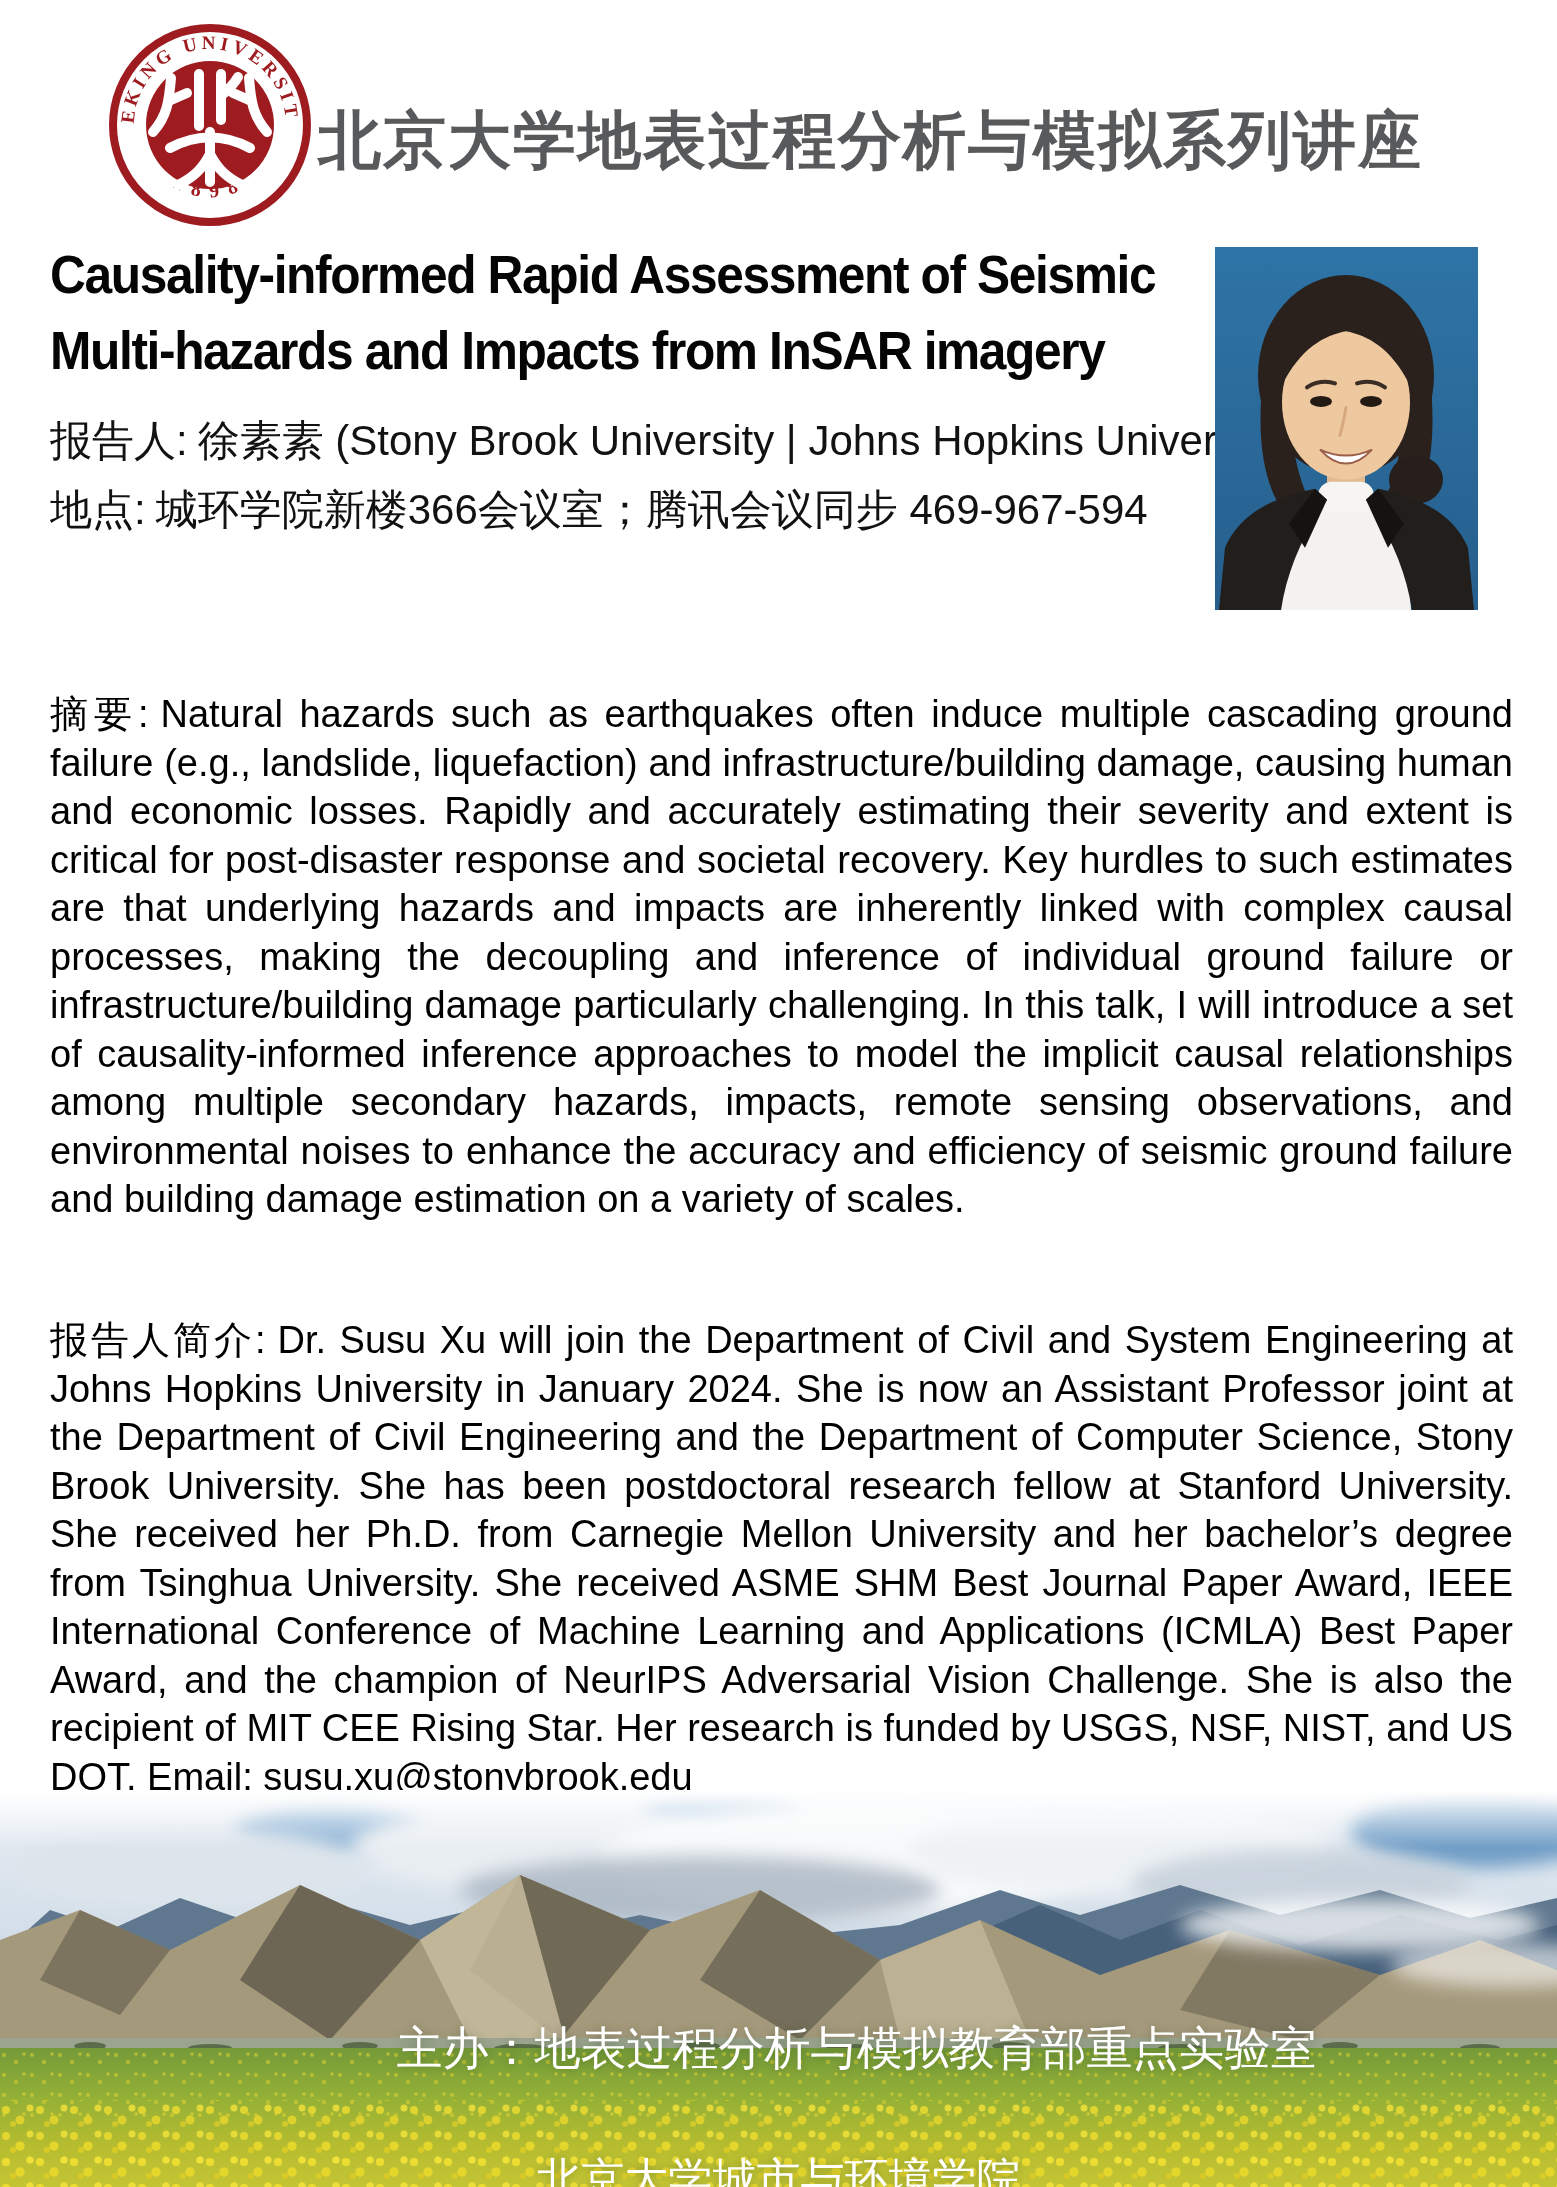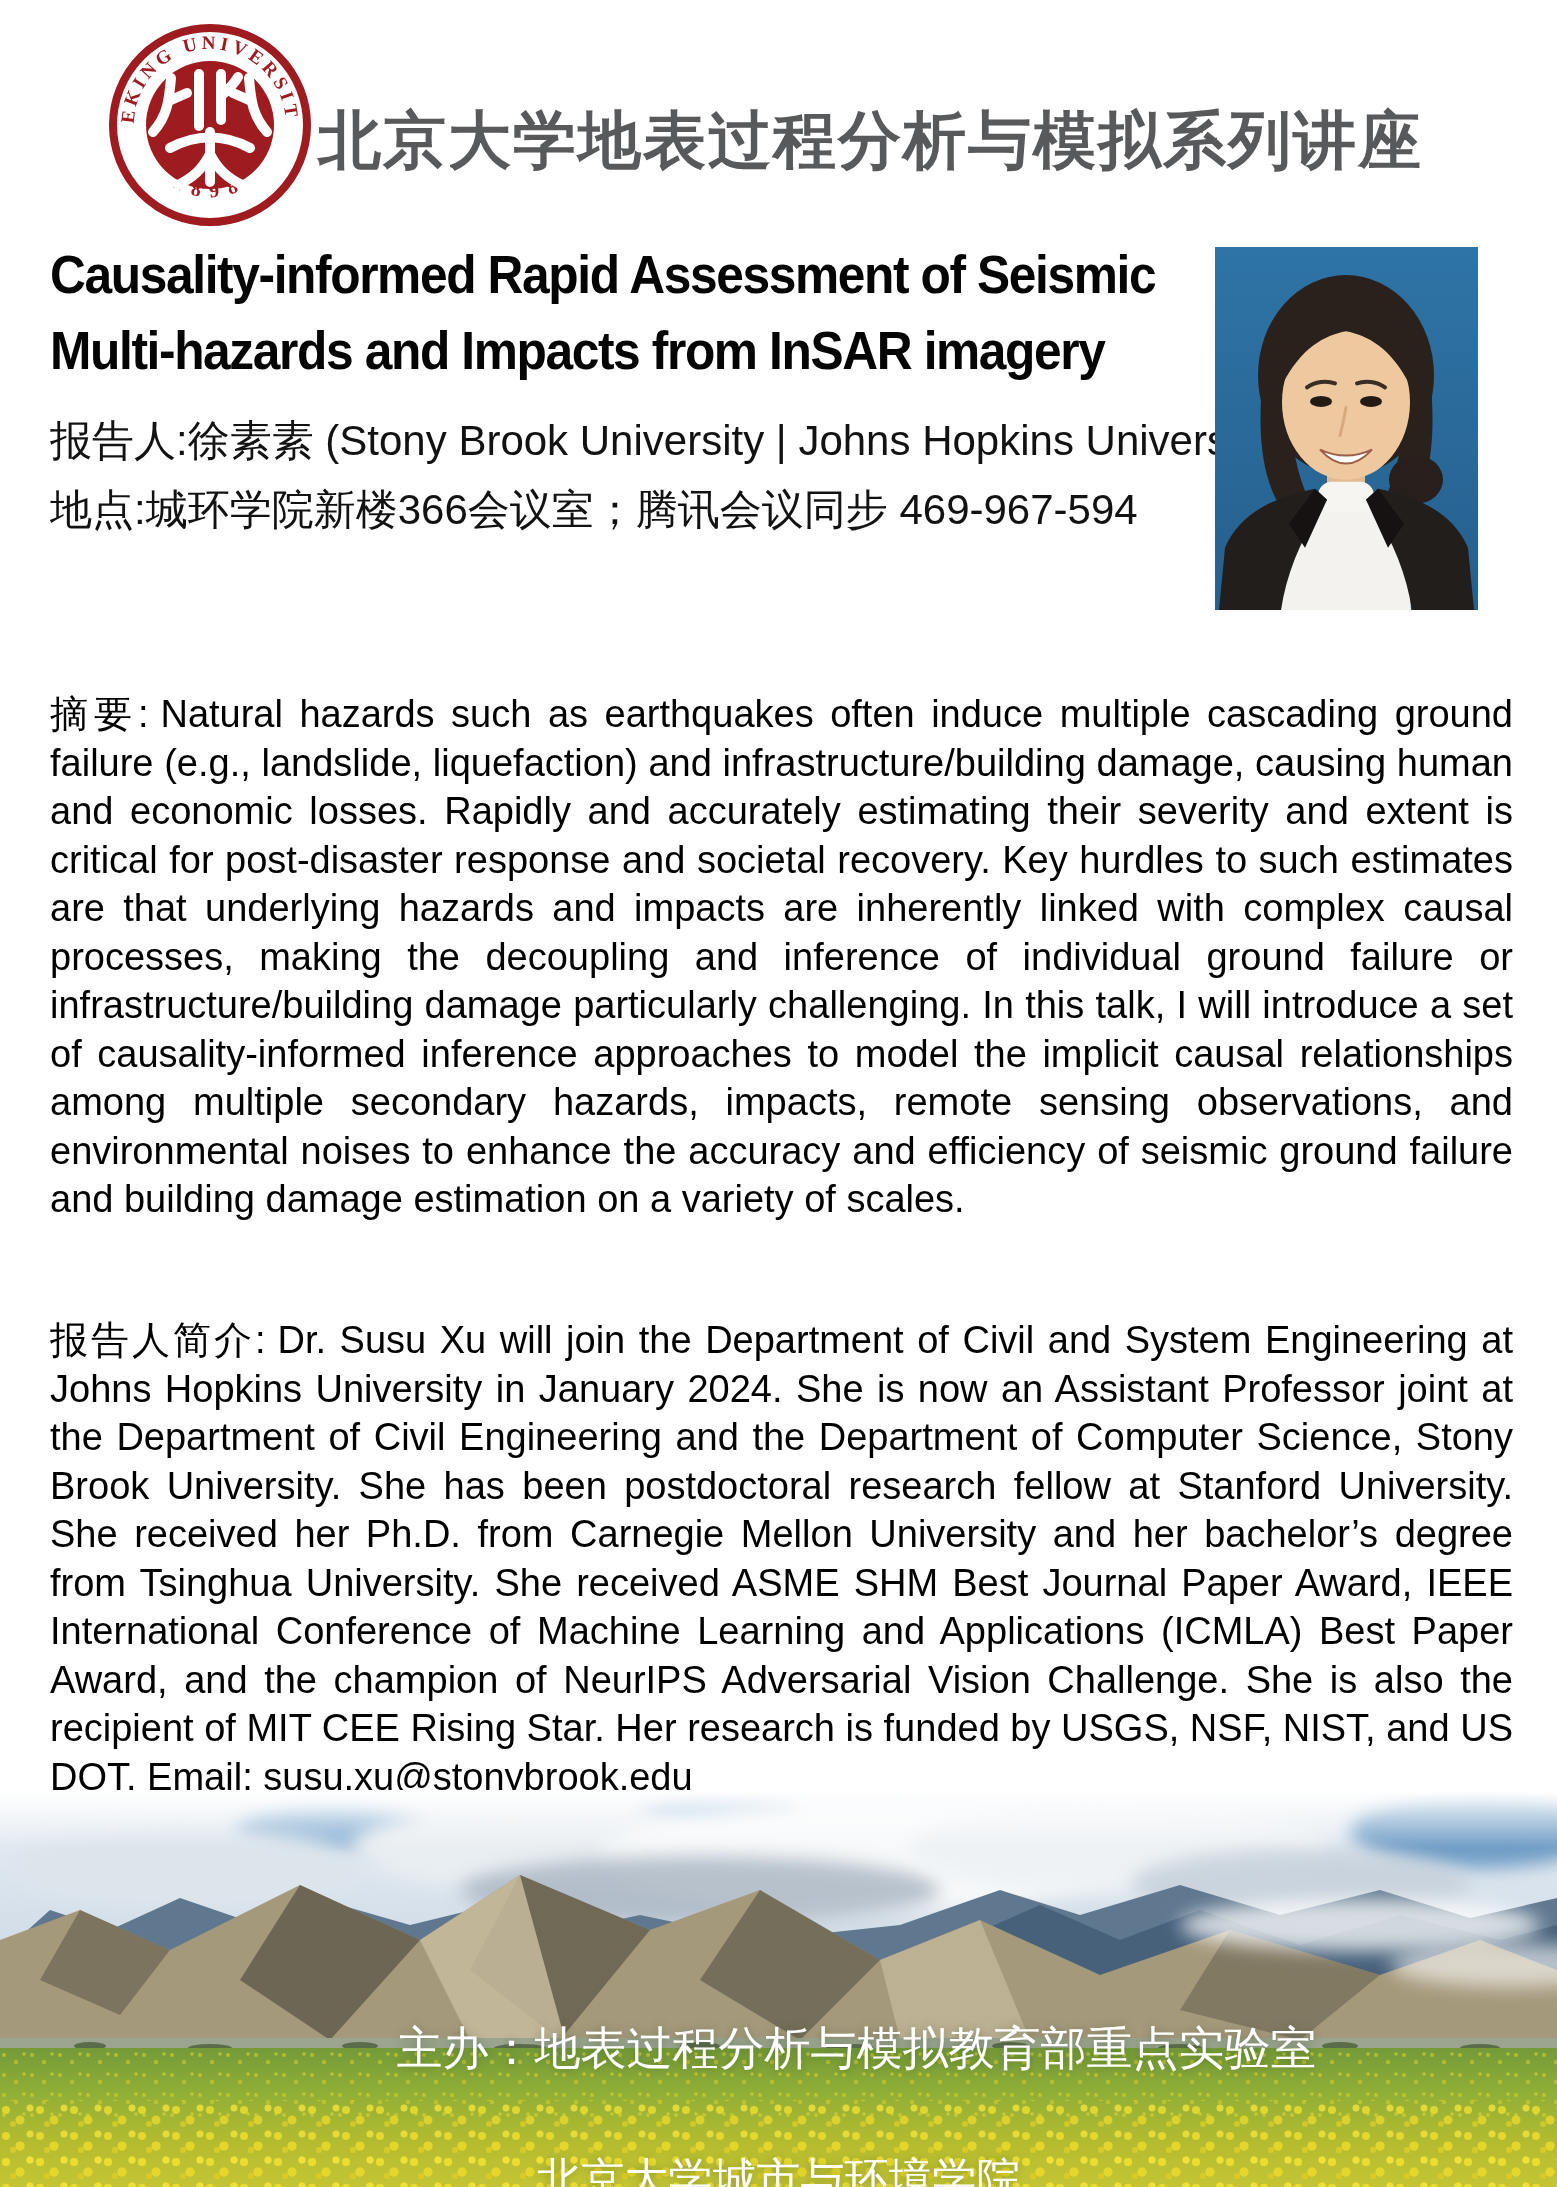--- a/index.html
+++ b/index.html
@@ -16,21 +16,21 @@
   }
   
   .talk-title{
     position:absolute;left:50px;top:236px;width:1250px;
     font-size:54px;line-height:76px;font-weight:bold;letter-spacing:-1.5px;color:#050505;
     transform:scaleX(.92);transform-origin:left top;white-space:nowrap;
   }
   
   .info{position:absolute;left:50px;top:406px;width:1160px;font-size:42px;line-height:69px;color:#121212;}
   .info-line{white-space:nowrap;}
-  .info-label{}
+  .info-label{margin-right:10px;}
   
   .para{
     position:absolute;left:50px;width:1463px;
     font-size:38px;line-height:48.5px;text-align:justify;text-align-last:left;color:#000;margin-top:28px;
   }
   .para-abstract{top:662px;}
   .para-bio{top:1288px;}
   .para-label{margin-right:12px;}
   
   .photo{position:absolute;left:1215px;top:247px;width:263px;height:363px;}

